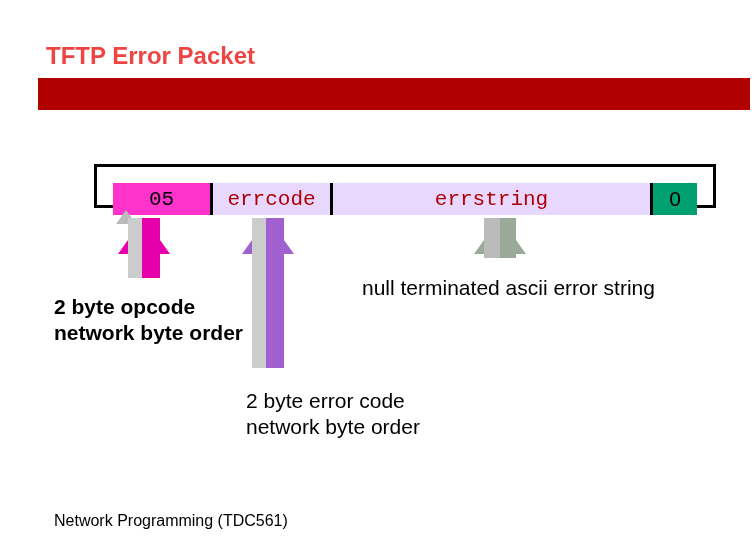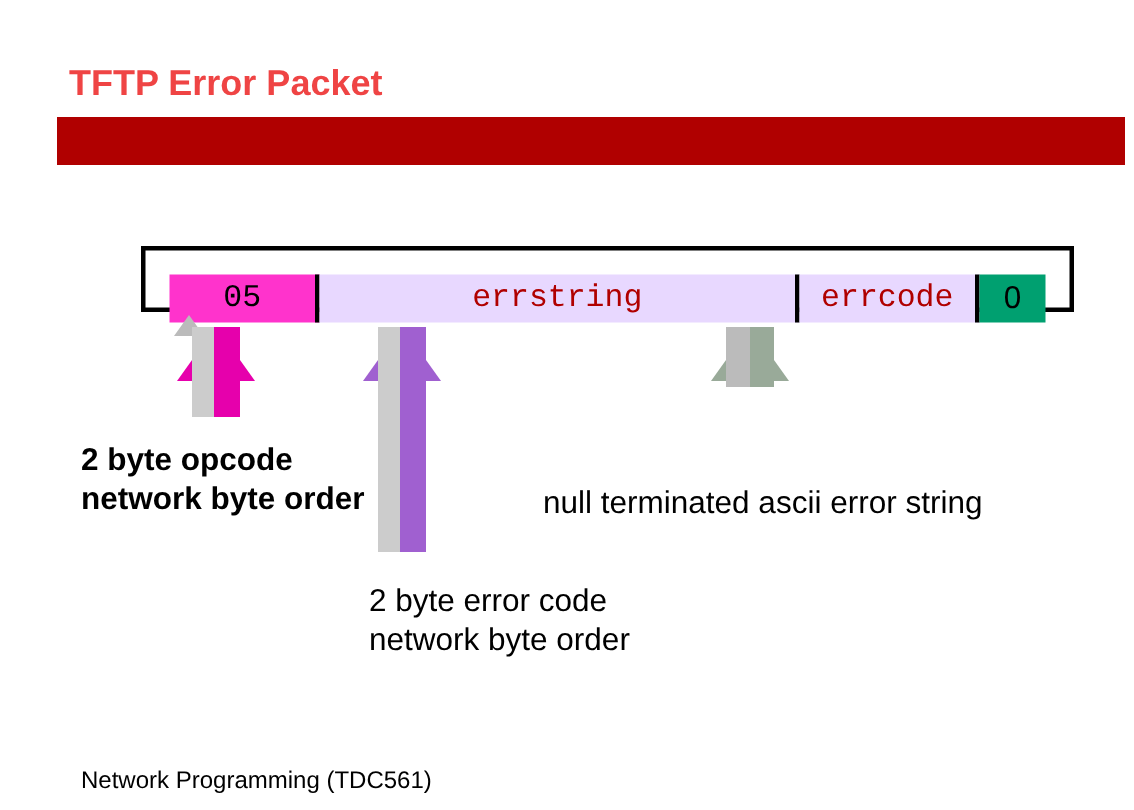--- a/index.html
+++ b/index.html
@@ -83,21 +83,21 @@
   .a-errstr .shaft { width: 9px; height: 40px; background: linear-gradient(to right, #bbb 0 50%, #9a9 50% 100%); }
   .a-errstr .head  { border-bottom: 14px solid #9a9; }
 
   .label {
     position: absolute;
     font-size: 21px;
     color: #000;
     line-height: 1.25;
   }
   .lbl-opcode { top: 262px; left: 22px; font-weight: bold; }
-  .lbl-errstr { top: 243px; left: 330px; margin-top: 48px; }
+  .lbl-errstr { top: 243px; left: 330px; }
   .lbl-errcode { top: 356px; left: 214px; }
 
   .footer {
     position: absolute;
     left: 0; right: 0; bottom: 10px;
     display: flex;
     justify-content: space-between;
     padding: 0 22px;
     font-size: 16px;
     color: #000;
@@ -105,22 +105,22 @@
   .footer .right { display: flex; gap: 36px; }
 </style>
 </head>
 <body>
 
 <div class="title">TFTP Error Packet</div>
 <div class="rule"></div>
 
 <div class="packet">
   <div class="cell opcode">05</div>
+  <div class="cell errcode">errcode</div>
   <div class="cell errstr">errstring</div>
-  <div class="cell errcode">errcode</div>
   <div class="cell zero">0</div>
 </div>
 
 <div class="arrow a-opcode">
   <div class="head"></div>
     <div class="shaft"></div>
 </div>
 <div class="arrow a-errcode">
   <div class="head"></div>
     <div class="shaft"></div>

